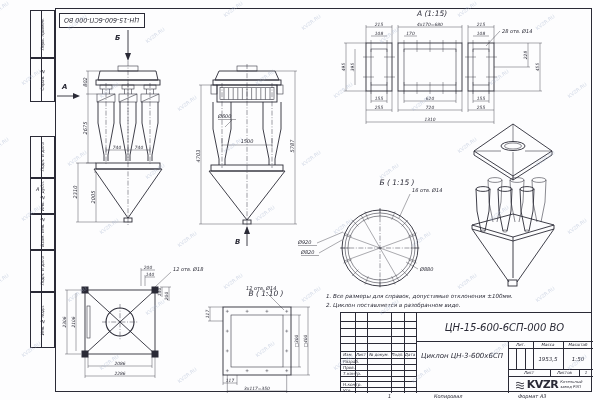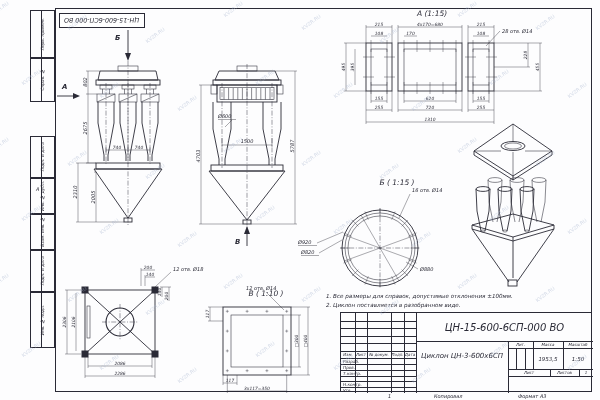--- a/index.html
+++ b/index.html
@@ -387,20 +387,27 @@
     <div class="cell pname" style="left:75px;top:28px;width:92px;height:30px">Циклон ЦН-3-600х6СП</div>
     <div class="cell lbl" style="left:167px;top:28px;width:25px;height:7px">Лит.</div>
     <div class="cell lbl" style="left:192px;top:28px;width:30px;height:7px">Масса</div>
     <div class="cell lbl" style="left:222px;top:28px;width:30px;height:7px">Масштаб</div>
     <div class="cell val" style="left:192px;top:35px;width:30px;height:21px">1953,5</div>
     <div class="cell val" style="left:222px;top:35px;width:30px;height:21px">1:50</div>
     <div class="cell lbl" style="left:167px;top:56px;width:42px;height:7px">Лист</div>
     <div class="cell lbl" style="left:209px;top:56px;width:29px;height:7px">Листов</div>
     <div class="cell lbl" style="left:238px;top:56px;width:14px;height:7px">1</div>
 
+    <div class="logo">
+      <svg width="10" height="10" viewBox="0 0 10 10" style="position:static">
+        <path d="M1,3 Q3,1.5 5,3 T9,3 M1,5.5 Q3,4 5,5.5 T9,5.5 M1,8 Q3,6.5 5,8 T9,8" fill="none" stroke="var(--ink)" stroke-width="0.9"></path>
+      </svg>
+      <span class="kv">KVZR</span>
+      <span class="sub">Котельный завод РЭП</span>
+    </div>
   </div>
 
   <div class="footer-txt" style="left:388px;top:393px">1</div>
   <div class="footer-txt" style="left:434px;top:393px">Копировал</div>
   <div class="footer-txt" style="left:518px;top:393px">Формат А3</div>
 
   <div class="wm-layer">
       <span class="wm" style="left: -12px; top: 6px;">KVZR.RU</span>
       <span class="wm" style="left: 66px; top: 19px;">KVZR.RU</span>
       <span class="wm" style="left: 144px; top: 32px;">KVZR.RU</span>

